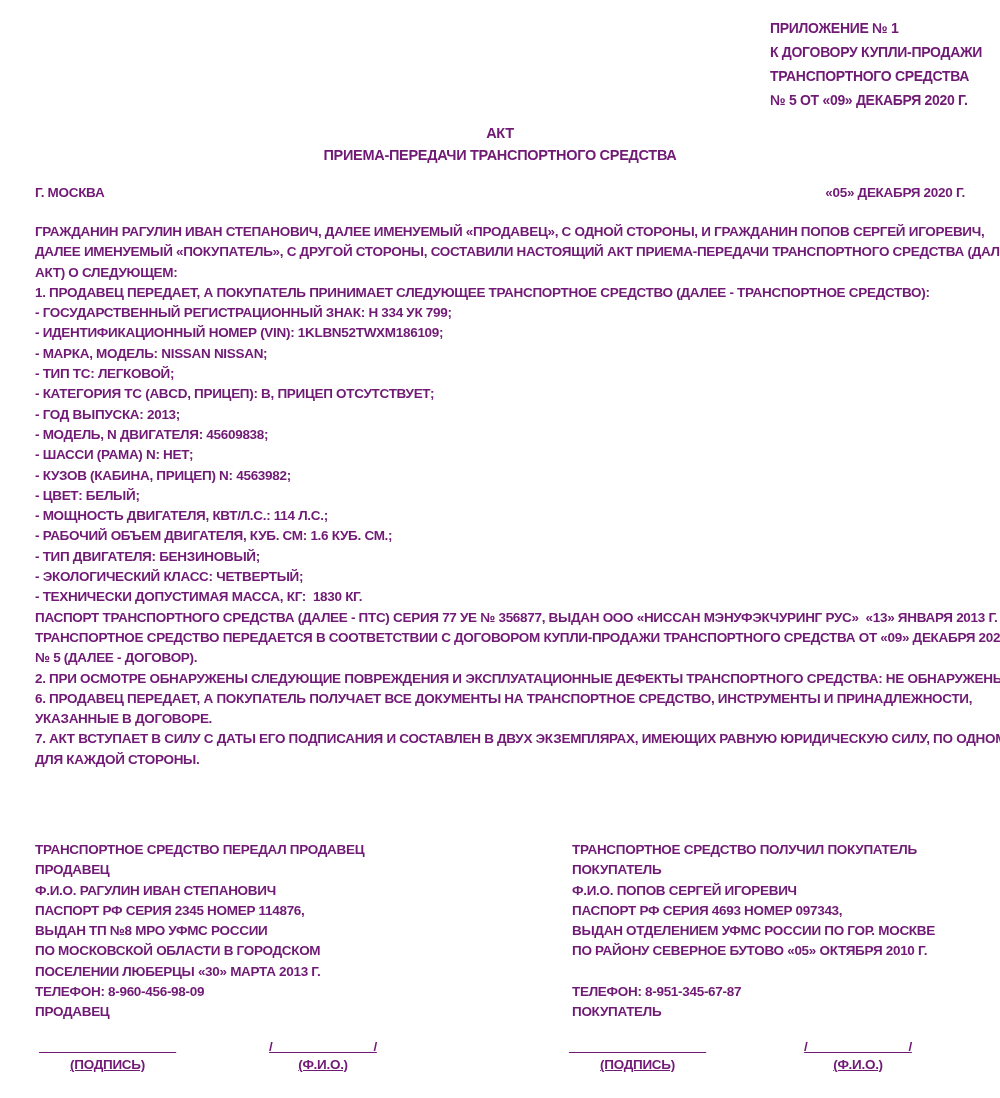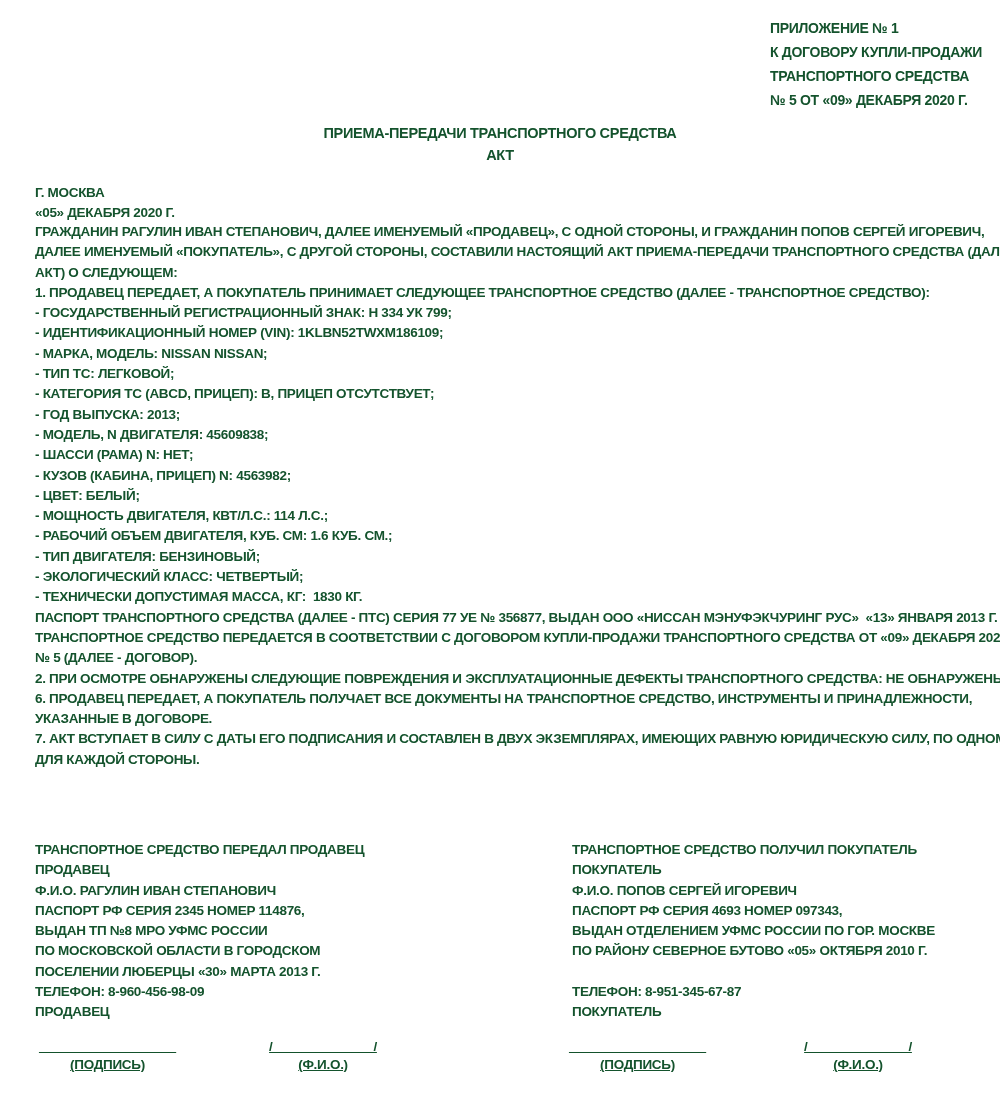--- a/index.html
+++ b/index.html
@@ -1,21 +1,21 @@
 <!DOCTYPE html>
 <html><head>
 <meta charset="utf-8">
 <style>
   html, body { margin: 0; padding: 0; background: #ffffff; }
   .page {
     position: relative;
     width: 1000px;
     height: 1098px;
     background: #ffffff;
-    color: #14532d;
+    color: #701a75;
     font-family: "Liberation Sans", sans-serif;
     font-weight: 700;
     overflow: hidden;
   }
   .line {
     white-space: pre;
     font-size: 13.5px;
     line-height: 20.3px;
     letter-spacing: -0.3px;
   }
@@ -34,21 +34,20 @@
     text-align: center;
   }
   .title-block .t-line { font-size: 14.5px; line-height: 22px; letter-spacing: -0.3px; white-space: pre; }
   .meta-row {
     position: absolute;
     top: 183px;
     left: 35px;
     right: 35px;
     display: flex;
     justify-content: space-between;
-    flex-direction: column;
   }
   .body-block {
     position: absolute;
     top: 222px;
     left: 35px;
     right: 20px;
   }
   .party-col { position: absolute; top: 840px; }
   .party-col.seller { left: 35px; }
   .party-col.buyer  { left: 572px; }
@@ -74,22 +73,22 @@
 <div class="page">
 
   <div class="header-block">
       <div class="line">ПРИЛОЖЕНИЕ № 1</div>
       <div class="line">К ДОГОВОРУ КУПЛИ-ПРОДАЖИ</div>
       <div class="line">ТРАНСПОРТНОГО СРЕДСТВА</div>
       <div class="line">№ 5 ОТ «09» ДЕКАБРЯ 2020 Г.</div>
     </div>
 
   <div class="title-block">
+    <div class="t-line">АКТ</div>
     <div class="t-line">ПРИЕМА-ПЕРЕДАЧИ ТРАНСПОРТНОГО СРЕДСТВА</div>
-    <div class="t-line">АКТ</div>
   </div>
 
   <div class="meta-row">
     <div class="line">Г. МОСКВА</div>
     <div class="line">«05» ДЕКАБРЯ 2020 Г.</div>
   </div>
 
   <div class="body-block">
       <div class="line">ГРАЖДАНИН РАГУЛИН ИВАН СТЕПАНОВИЧ, ДАЛЕЕ ИМЕНУЕМЫЙ «ПРОДАВЕЦ», С ОДНОЙ СТОРОНЫ, И ГРАЖДАНИН ПОПОВ СЕРГЕЙ ИГОРЕВИЧ,</div>
       <div class="line">ДАЛЕЕ ИМЕНУЕМЫЙ «ПОКУПАТЕЛЬ», С ДРУГОЙ СТОРОНЫ, СОСТАВИЛИ НАСТОЯЩИЙ АКТ ПРИЕМА-ПЕРЕДАЧИ ТРАНСПОРТНОГО СРЕДСТВА (ДАЛЕЕ -</div>

